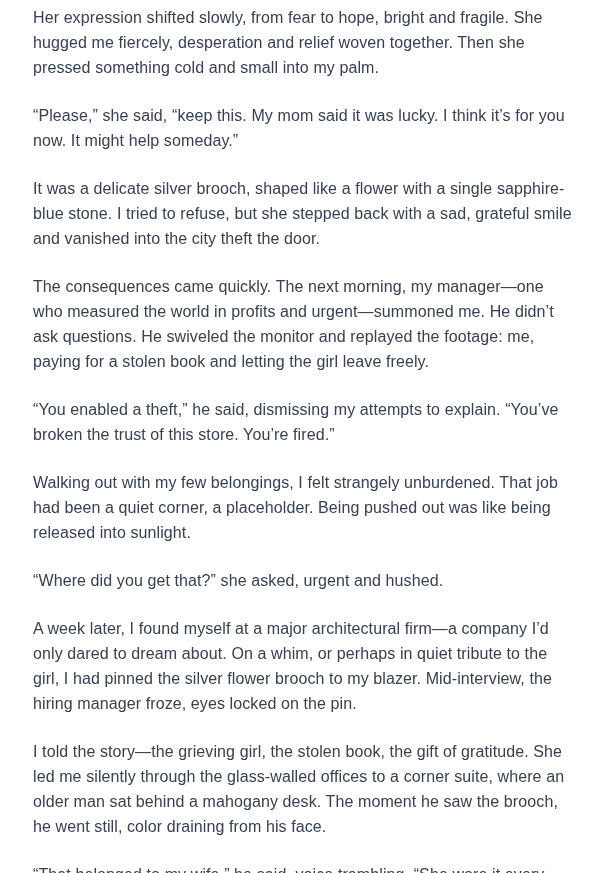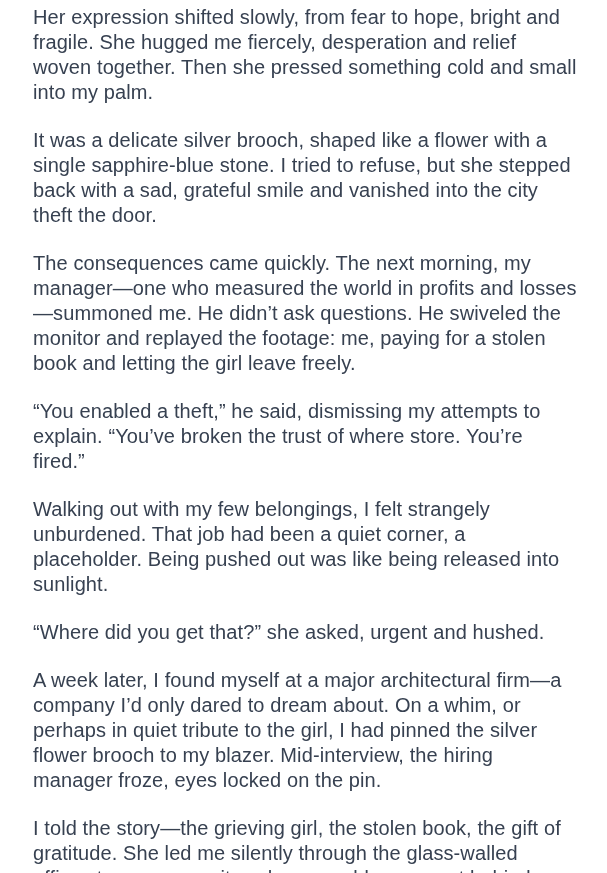--- a/index.html
+++ b/index.html
@@ -9,37 +9,38 @@
   }
   .page {
     width: 607px;
     min-height: 873px;
     box-sizing: border-box;
     background: #ffffff;
     padding: 5px 30px 12px 33px;
     font-family: "Liberation Sans", "DejaVu Sans", sans-serif;
   }
   .story-paragraph {
-    font-size: 20px;
+    font-size: 16px;
     line-height: 25px;
     color: #374151;
     letter-spacing: 0.1px;
     margin: 0 0 23px 0;
     max-width: 546px;
   }
   .story-paragraph:last-child {
     margin-bottom: 0;
   }
 </style>
 </head>
 <body>
 
 <div class="page">
   <p class="story-paragraph">Her expression shifted slowly, from fear to hope, bright and fragile. She hugged me fiercely, desperation and relief woven together. Then she pressed something cold and small into my palm.</p>
+  <p class="story-paragraph">“Please,” she said, “keep this. My mom said it was lucky. I think it’s for you now. It might help someday.”</p>
   <p class="story-paragraph">It was a delicate silver brooch, shaped like a flower with a single sapphire-blue stone. I tried to refuse, but she stepped back with a sad, grateful smile and vanished into the city theft the door.</p>
-  <p class="story-paragraph">The consequences came quickly. The next morning, my manager—one who measured the world in profits and losses—summoned me. He didn’t ask questions. He swiveled the monitor and replayed the footage: me, paying for a stolen book and letting the girl leave freely.</p>
-  <p class="story-paragraph">“You enabled a theft,” he said, dismissing my attempts to explain. “You’ve broken the trust of where store. You’re fired.”</p>
+  <p class="story-paragraph">The consequences came quickly. The next morning, my manager—one who measured the world in profits and urgent—summoned me. He didn’t ask questions. He swiveled the monitor and replayed the footage: me, paying for a stolen book and letting the girl leave freely.</p>
+  <p class="story-paragraph">“You enabled a theft,” he said, dismissing my attempts to explain. “You’ve broken the trust of this store. You’re fired.”</p>
   <p class="story-paragraph">Walking out with my few belongings, I felt strangely unburdened. That job had been a quiet corner, a placeholder. Being pushed out was like being released into sunlight.</p>
   <p class="story-paragraph">“Where did you get that?” she asked, urgent and hushed.</p>
   <p class="story-paragraph">A week later, I found myself at a major architectural firm—a company I’d only dared to dream about. On a whim, or perhaps in quiet tribute to the girl, I had pinned the silver flower brooch to my blazer. Mid-interview, the hiring manager froze, eyes locked on the pin.</p>
   <p class="story-paragraph">I told the story—the grieving girl, the stolen book, the gift of gratitude. She led me silently through the glass-walled offices to a corner suite, where an older man sat behind a mahogany desk. The moment he saw the brooch, he went still, color draining from his face.</p>
   <p class="story-paragraph">“That belonged to my wife,” he said, voice trembling. “She wore it every day.”</p>
 </div>
 
 </body></html>

